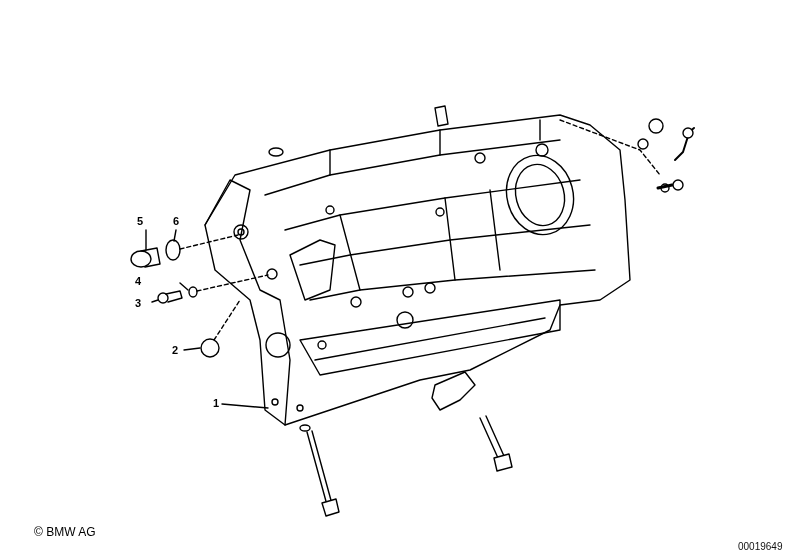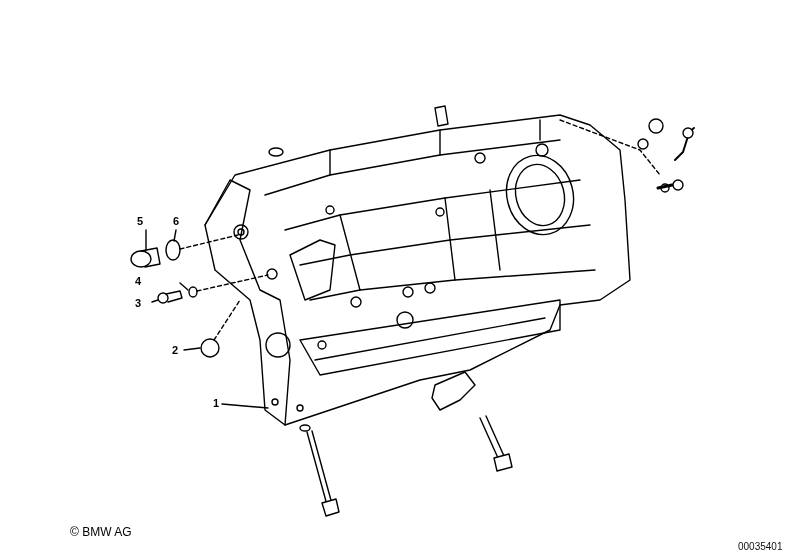--- a/index.html
+++ b/index.html
@@ -1,19 +1,19 @@
 <!DOCTYPE html>
 <html><head>
 <meta charset="utf-8">
 <style>
   html,body{margin:0;padding:0;background:#ffffff;}
   body{width:799px;height:559px;position:relative;overflow:hidden;font-family:"Liberation Sans",sans-serif;color:#000;}
   #diagram{position:absolute;left:0;top:0;width:799px;height:559px;}
   .callout{position:absolute;font-size:11px;font-weight:bold;line-height:11px;}
-  .copyright{position:absolute;left:34px;top:525px;font-size:12px;margin-left:36px;}
+  .copyright{position:absolute;left:34px;top:525px;font-size:12px;}
   .docid{position:absolute;left:738px;top:541px;font-size:10px;color:#111;}
 </style>
 </head>
 <body>
 
 <svg id="diagram" viewBox="0 0 799 559" xmlns="http://www.w3.org/2000/svg">
   <g fill="none" stroke="#000" stroke-width="1.4" stroke-linejoin="round" stroke-linecap="round">
 
     <g>
       <path d="M235,175 L330,150 L440,130 L560,115 L590,125 L620,150 L625,200 L630,280 L600,300 L560,305 L550,330 L470,370 L420,380 L300,420 L285,425 L265,410 L260,340 L250,300 L215,270 L205,225 Z" fill="#fff"></path>
@@ -95,13 +95,13 @@
 </svg>
 
 <div class="callout" style="left:213px;top:398px;">1</div>
 <div class="callout" style="left:172px;top:345px;">2</div>
 <div class="callout" style="left:135px;top:298px;">3</div>
 <div class="callout" style="left:135px;top:276px;">4</div>
 <div class="callout" style="left:137px;top:216px;">5</div>
 <div class="callout" style="left:173px;top:216px;">6</div>
 
 <div class="copyright">© BMW AG</div>
-<div class="docid">00035401</div>
+<div class="docid">00019649</div>
 
 </body></html>

